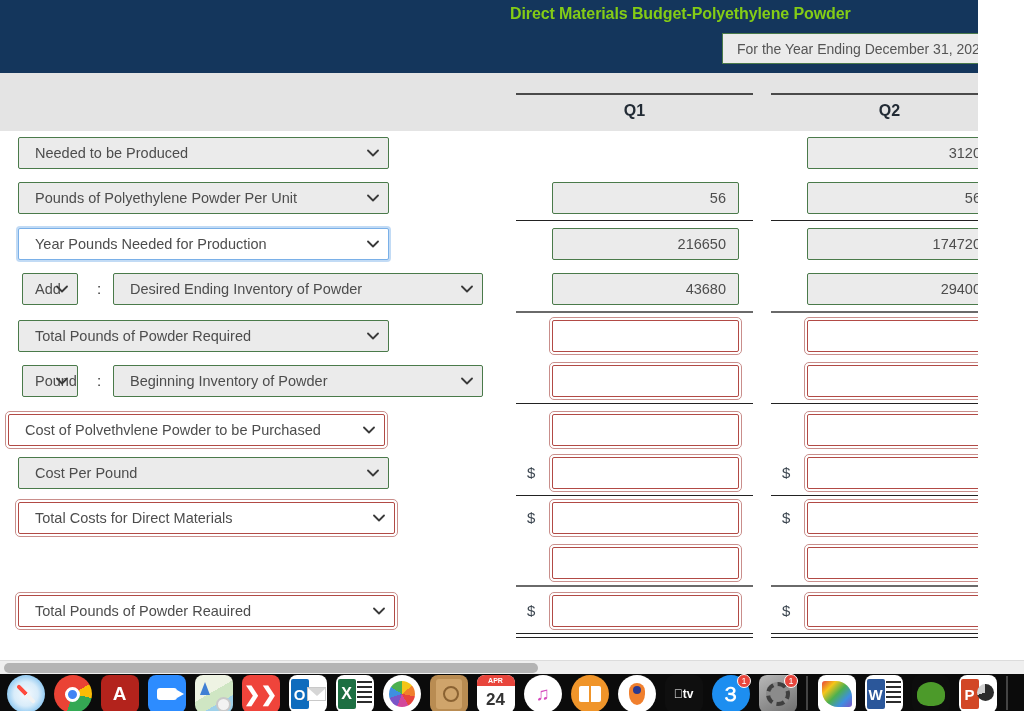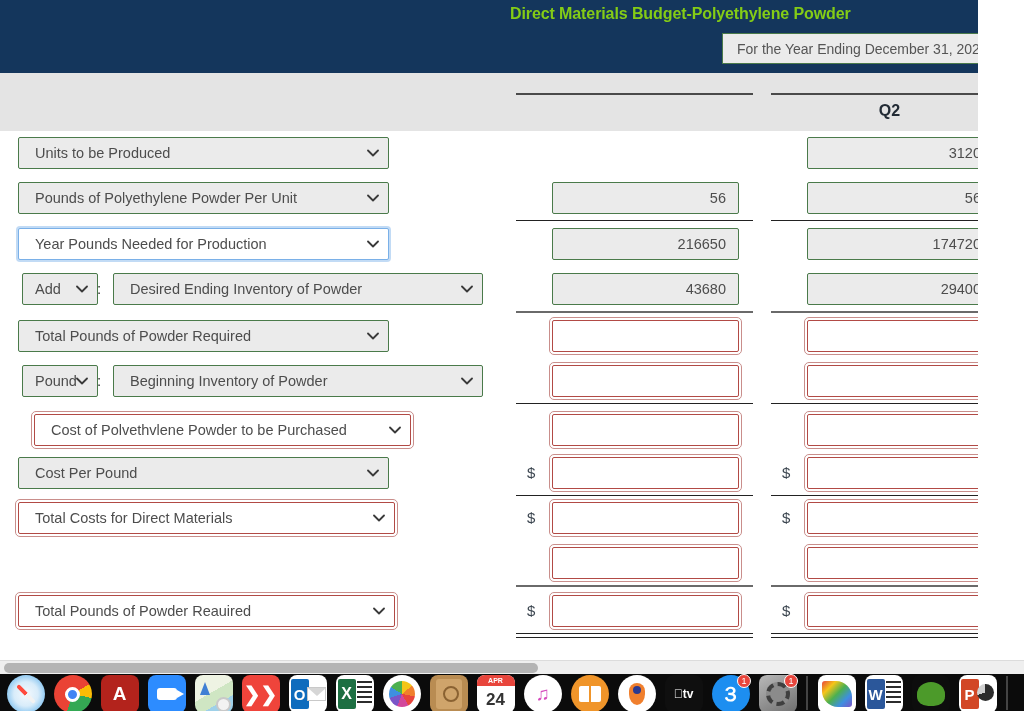--- a/index.html
+++ b/index.html
@@ -134,21 +134,21 @@
   }
   .sel .caret {
     position: absolute;
     right: 8px; top: 0; bottom: 0;
     width: 14px;
     display: flex; align-items: center; justify-content: center;
     color: #3a3a3a;
   }
   .sel .caret svg { display: block; }
 
-  .small-sel { width: 76px; padding-left: 12px; padding-right: 20px; }
+  .small-sel { width: 56px; padding-left: 12px; padding-right: 20px; }
   .colon {
     position: absolute;
     font-size: 15px;
     color: #333;
     line-height: 32px;
     height: 32px;
   }
 
   
   .cell {
@@ -320,26 +320,27 @@
     <div class="title-band">
       <div class="doc-title">Direct Materials Budget-Polyethylene Powder</div>
       <div class="subtitle-box">
         <span>For the Year Ending December 31, 2021</span>
       </div>
     </div>
 
     <div class="col-head-band">
       <div class="col-rule q1"></div>
       <div class="col-rule q2"></div>
+      <div class="col-label q1">Q1</div>
       <div class="col-label q2">Q2</div>
     </div>
 
     <div class="body-area" id="rows-area">
         <div class="sel" style="left: 18px; width: 371px; top: 6px;">
-          <span>Units to be Produced</span>
+          <span>Needed to be Produced</span>
           <span class="caret">
             <svg width="12" height="8" viewBox="0 0 12 8">
               <path d="M1 1.5 L6 6.5 L11 1.5" fill="none" stroke="currentColor" stroke-width="1.8" stroke-linecap="round" stroke-linejoin="round"></path>
             </svg>
           </span>
         </div>
         <div class="cell" style="left: 807px; top: 6px; width: 187px;">3120</div>
         <div class="sel" style="left: 18px; width: 371px; top: 51px;">
           <span>Pounds of Polyethylene Powder Per Unit</span>
           <span class="caret">
@@ -407,21 +408,21 @@
           <span class="caret">
             <svg width="12" height="8" viewBox="0 0 12 8">
               <path d="M1 1.5 L6 6.5 L11 1.5" fill="none" stroke="currentColor" stroke-width="1.8" stroke-linecap="round" stroke-linejoin="round"></path>
             </svg>
           </span>
         </div>
         <div class="cell blank" style="left: 552px; top: 234px; width: 187px;"></div>
         <div class="cell blank" style="left: 807px; top: 234px; width: 187px;"></div>
         <div class="hr thin" style="left: 516px; width: 237px; top: 272px;"></div>
         <div class="hr thin" style="left: 771px; width: 237px; top: 272px;"></div>
-        <div class="sel err" style="left: 34px; width: 377px; top: 283px;">
+        <div class="sel err" style="left: 8px; width: 377px; top: 283px;">
           <span>Cost of Polvethvlene Powder to be Purchased</span>
           <span class="caret">
             <svg width="12" height="8" viewBox="0 0 12 8">
               <path d="M1 1.5 L6 6.5 L11 1.5" fill="none" stroke="currentColor" stroke-width="1.8" stroke-linecap="round" stroke-linejoin="round"></path>
             </svg>
           </span>
         </div>
         <div class="cell blank" style="left: 552px; top: 283px; width: 187px;"></div>
         <div class="cell blank" style="left: 807px; top: 283px; width: 187px;"></div>
         <div class="sel" style="left: 18px; width: 371px; top: 326px;">

